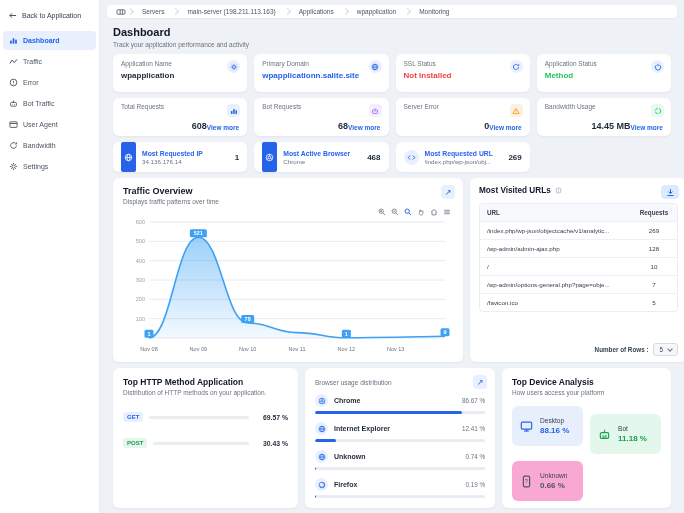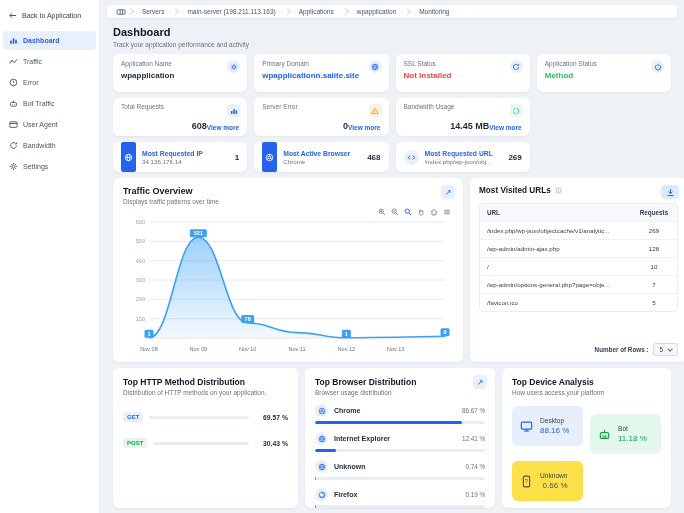--- a/index.html
+++ b/index.html
@@ -96,23 +96,23 @@
   .br-top { display:flex; align-items:center; gap:6px; }
   .br-chip { width:13px; height:13px; border-radius:50%; background:#e8f0fe; color:#2563eb; display:flex; align-items:center; justify-content:center; flex:none; }
   .br-name { font-size:7px; font-weight:bold; color:#1f2937; }
   .br-pct { margin-left:auto; font-size:6.3px; color:#6b7280; }
   .br-track { height:3px; background:#e9ecf1; border-radius:2px; margin-top:4px; overflow:hidden; }
 
   .tile-grid { display:grid; grid-template-columns:1fr 1fr; gap:7px; margin-top:10px; }
   .tile { border-radius:6px; padding:7px 8px; display:flex; align-items:center; gap:7px; height:40px; }
   .tile.desktop { background:#e7effd; color:#2563eb; }
   .tile.bot { background:#e4f7ec; color:#16a34a;margin-top:8px; }
-  .tile.unknown { background:#fde047; color:#4b5563; }
+  .tile.unknown { background:#f9a8d4; color:#4b5563; }
   .tile-name { font-size:6.6px; color:#374151; }
-  .tile-pct { font-size:8px; font-weight:normal; margin-top:2px;text-align:right; }
+  .tile-pct { font-size:8px; font-weight:bold; margin-top:2px; }
 </style>
 </head>
 <body>
 
 <div class="sidebar">
   <div class="back-row">
     <span class="icn">
         <svg width="9" height="9" viewBox="0 0 10 10" fill="none" stroke="#4b5563" stroke-width="1.1">
           <path d="M9 5H2M4.5 2.5L2 5l2.5 2.5"></path>
         </svg>
@@ -264,20 +264,36 @@
       <div class="sc-title">Total Requests</div>
       <div class="sc-bottom">
         <span class="sc-value">608</span>
         <span class="sc-link">View more</span>
       </div>
       <span class="chip sq">
           <svg width="8" height="8" viewBox="0 0 10 10" fill="currentColor">
             <rect x="1.2" y="5" width="1.9" height="3.6" rx="0.5"></rect>
             <rect x="4" y="2.4" width="1.9" height="6.2" rx="0.5"></rect>
             <rect x="6.8" y="4" width="1.9" height="4.6" rx="0.5"></rect>
+          </svg>
+        </span>
+    </div>
+    <div class="card stat-card">
+      <div class="sc-title">Bot Requests</div>
+      <div class="sc-bottom">
+        <span class="sc-value">68</span>
+        <span class="sc-link">View more</span>
+      </div>
+      <span class="chip sq purple">
+          <svg width="8" height="8" viewBox="0 0 10 10" fill="none" stroke="currentColor" stroke-width="1">
+            <rect x="1.8" y="3.8" width="6.4" height="4.2" rx="1"></rect>
+            <circle cx="3.9" cy="5.8" r="0.5" fill="currentColor" stroke="none"></circle>
+            <circle cx="6.1" cy="5.8" r="0.5" fill="currentColor" stroke="none"></circle>
+            <line x1="5" y1="3.8" x2="5" y2="2.2"></line>
+            <circle cx="5" cy="1.7" r="0.5" fill="currentColor" stroke="none"></circle>
           </svg>
         </span>
     </div>
     <div class="card stat-card">
       <div class="sc-title">Server Error</div>
       <div class="sc-bottom">
         <span class="sc-value">0</span>
         <span class="sc-link">View more</span>
       </div>
       <span class="chip sq orange">
@@ -484,36 +500,35 @@
           <span>5</span>
           <span class="sel-car"></span>
         </span>
       </div>
     </div>
   </div>
 
   <div class="bottom-row">
 
     <div class="card http-card">
-      <div class="panel-title" style="font-size:8.5px;">Top HTTP Method Distribution</div>
+      <div class="panel-title" style="font-size:8.5px;">Top HTTP Method Application</div>
       <div class="panel-sub">Distribution of HTTP methods on your application.</div>
       <div class="method-row">
         <span class="badge get">GET</span>
         <span class="track"><span class="fill blue" style="width: 69.57%;"></span></span>
         <span class="pct">69.57 %</span>
       </div>
       <div class="method-row">
         <span class="badge post">POST</span>
         <span class="track"><span class="fill green" style="width: 30.43%;"></span></span>
         <span class="pct">30.43 %</span>
       </div>
     </div>
 
     <div class="card browser-card">
-      <div class="panel-title" style="font-size:8.5px;">Top Browser Distribution</div>
       <div class="panel-sub">Browser usage distribution</div>
       <span class="corner-btn">↗</span>
 
       <div class="br-row">
         <div class="br-top">
           <span class="br-chip">
               <svg width="8" height="8" viewBox="0 0 10 10" fill="none" stroke="currentColor" stroke-width="0.9">
                 <circle cx="5" cy="5" r="3.6"></circle>
                 <circle cx="5" cy="5" r="1.4"></circle>
                 <path d="M5 1.4L5 3.6M2 7.2l1.8-1.3M8 7.2L6.2 5.9"></path>

